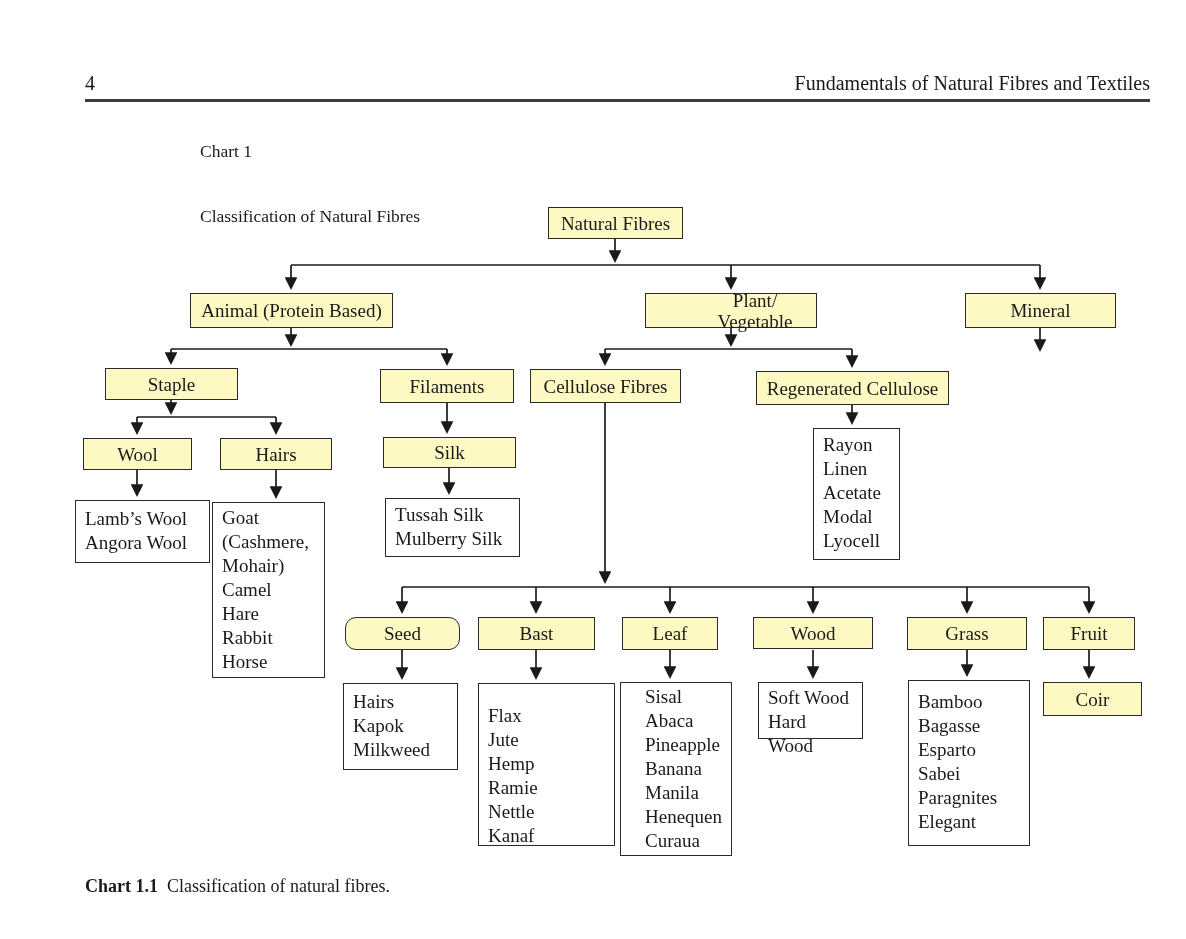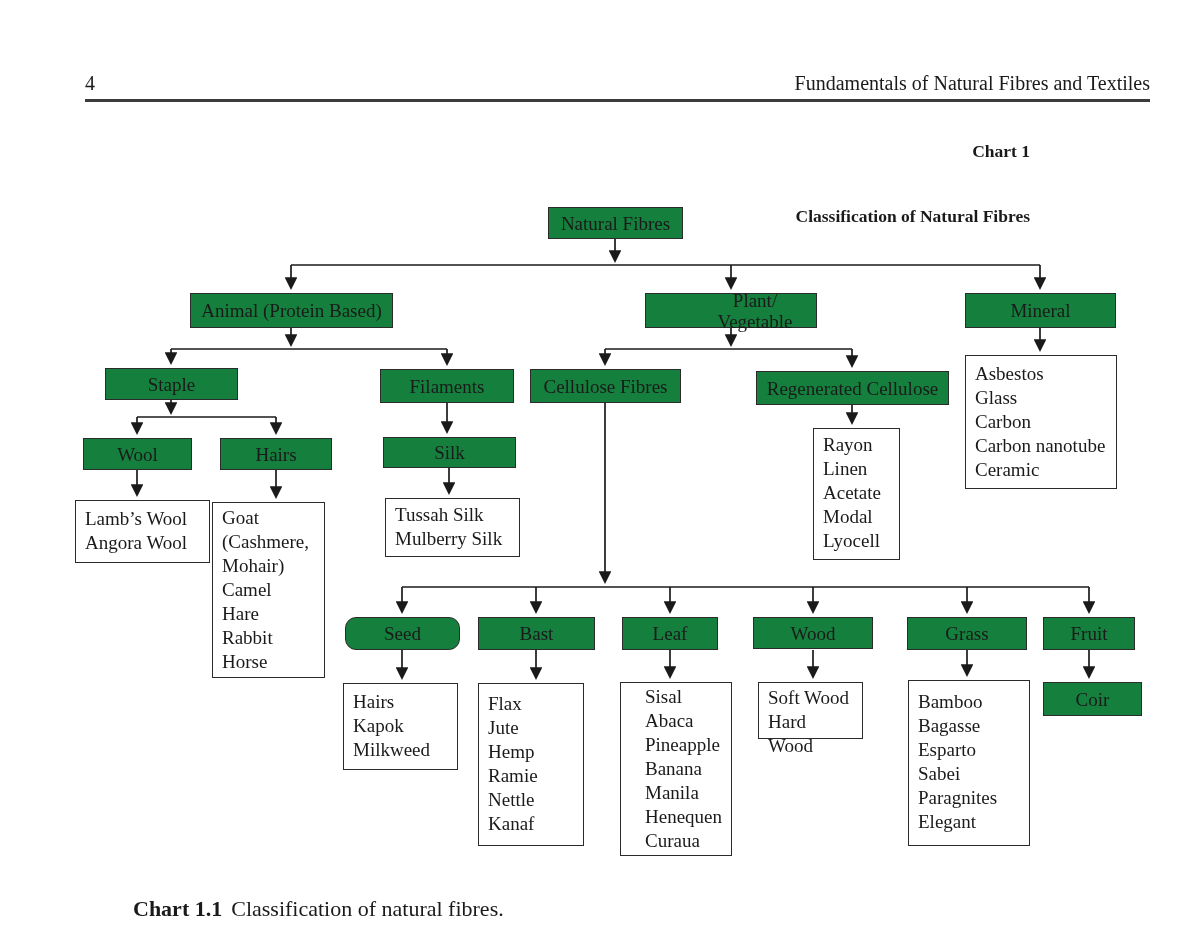--- a/index.html
+++ b/index.html
@@ -7,27 +7,27 @@
   body {
     width:1186px; height:939px; position:relative; overflow:hidden;
     font-family:"Liberation Serif","DejaVu Serif",serif; color:#1a1a1a;
   }
   .page { position:absolute; inset:0; background:#fff; }
 
   .header-num   { position:absolute; left:85px; top:72px; font-size:20px; }
   .header-title { position:absolute; right:36px; top:72px; font-size:20px; }
   .rule { position:absolute; left:85px; top:99px; width:1065px; height:3px; background:#3c3c3c; }
 
-  .chart-title { position:absolute; left:200px; width:830px; text-align:right;
-                 font-weight:bold; font-size:17.5px; line-height:20px; }
+  .chart-title { position:absolute; left:200px; width:830px; text-align:left;
+                 font-weight:normal; font-size:17.5px; line-height:20px; }
   #title1 { top:141px; }
   #title2 { top:161px;margin-top:45px; }
 
   .node {
-    position:absolute; border:1.7px solid #2b2b2b; background:#15803d;
+    position:absolute; border:1.7px solid #2b2b2b; background:#fef9c3;
     display:flex; align-items:center; justify-content:center;
     font-size:19px; text-align:center; line-height:21px;
   }
   .list {
     position:absolute; border:1.7px solid #2b2b2b; background:#fff;
     font-size:19px; line-height:24px; padding:6px 9px; white-space:pre-line;
   }
 
   
   #n-root        { left:548px; top:207px; width:135px; height:32px; }
@@ -49,28 +49,28 @@
   #n-fruit       { left:1043px;top:617px; width:92px;  height:33px; }
   #n-coir        { left:1043px;top:682px; width:99px;  height:34px; }
 
   
   #l-wool    { left:75px;  top:500px; width:135px; height:63px; }
   #l-hairs   { left:212px; top:502px; width:113px; height:176px; padding-top:3px; }
   #l-silk    { left:385px; top:498px; width:135px; height:59px; padding-top:4px; }
   #l-regen   { left:813px; top:428px; width:87px;  height:132px; padding-top:4px; }
   #l-mineral { left:965px; top:355px; width:152px; height:134px; }
   #l-seed    { left:343px; top:683px; width:115px; height:87px; }
-  #l-bast    { left:478px; top:683px; width:106px; height:163px; padding-top:8px; }
+  #l-bast    { left:478px; top:683px; width:137px; height:163px; padding-top:20px; }
   #l-leaf    { left:620px; top:682px; width:112px; height:174px; padding-top:2px;padding-left:24px; }
   #l-wood    { left:758px; top:682px; width:105px; height:57px; padding-top:3px; }
   #l-grass   { left:908px; top:680px; width:122px; height:166px; padding-top:9px; }
 
   #connectors { position:absolute; left:0; top:0; pointer-events:none; }
 
-  .caption { position:absolute; left:85px; top:896px; font-size:22px;margin-left:48px; }
+  .caption { position:absolute; left:85px; top:876px; font-size:18px; }
   .caption .cap-label { font-weight:bold; }
   .caption .cap-text { margin-left:9px; }
 </style>
 </head>
 <body>
 
 <div class="page">
 
   <div class="header-num">4</div>
   <div class="header-title">Fundamentals of Natural Fibres and Textiles</div>
@@ -162,25 +162,20 @@
 Hare
 Rabbit
 Horse</div>
   <div class="list" id="l-silk">Tussah Silk
 Mulberry Silk</div>
   <div class="list" id="l-regen">Rayon
 Linen
 Acetate
 Modal
 Lyocell</div>
-  <div class="list" id="l-mineral">Asbestos
-Glass
-Carbon
-Carbon nanotube
-Ceramic</div>
   <div class="list" id="l-seed">Hairs
 Kapok
 Milkweed</div>
   <div class="list" id="l-bast">Flax
 Jute
 Hemp
 Ramie
 Nettle
 Kanaf</div>
   <div class="list" id="l-leaf">Sisal

